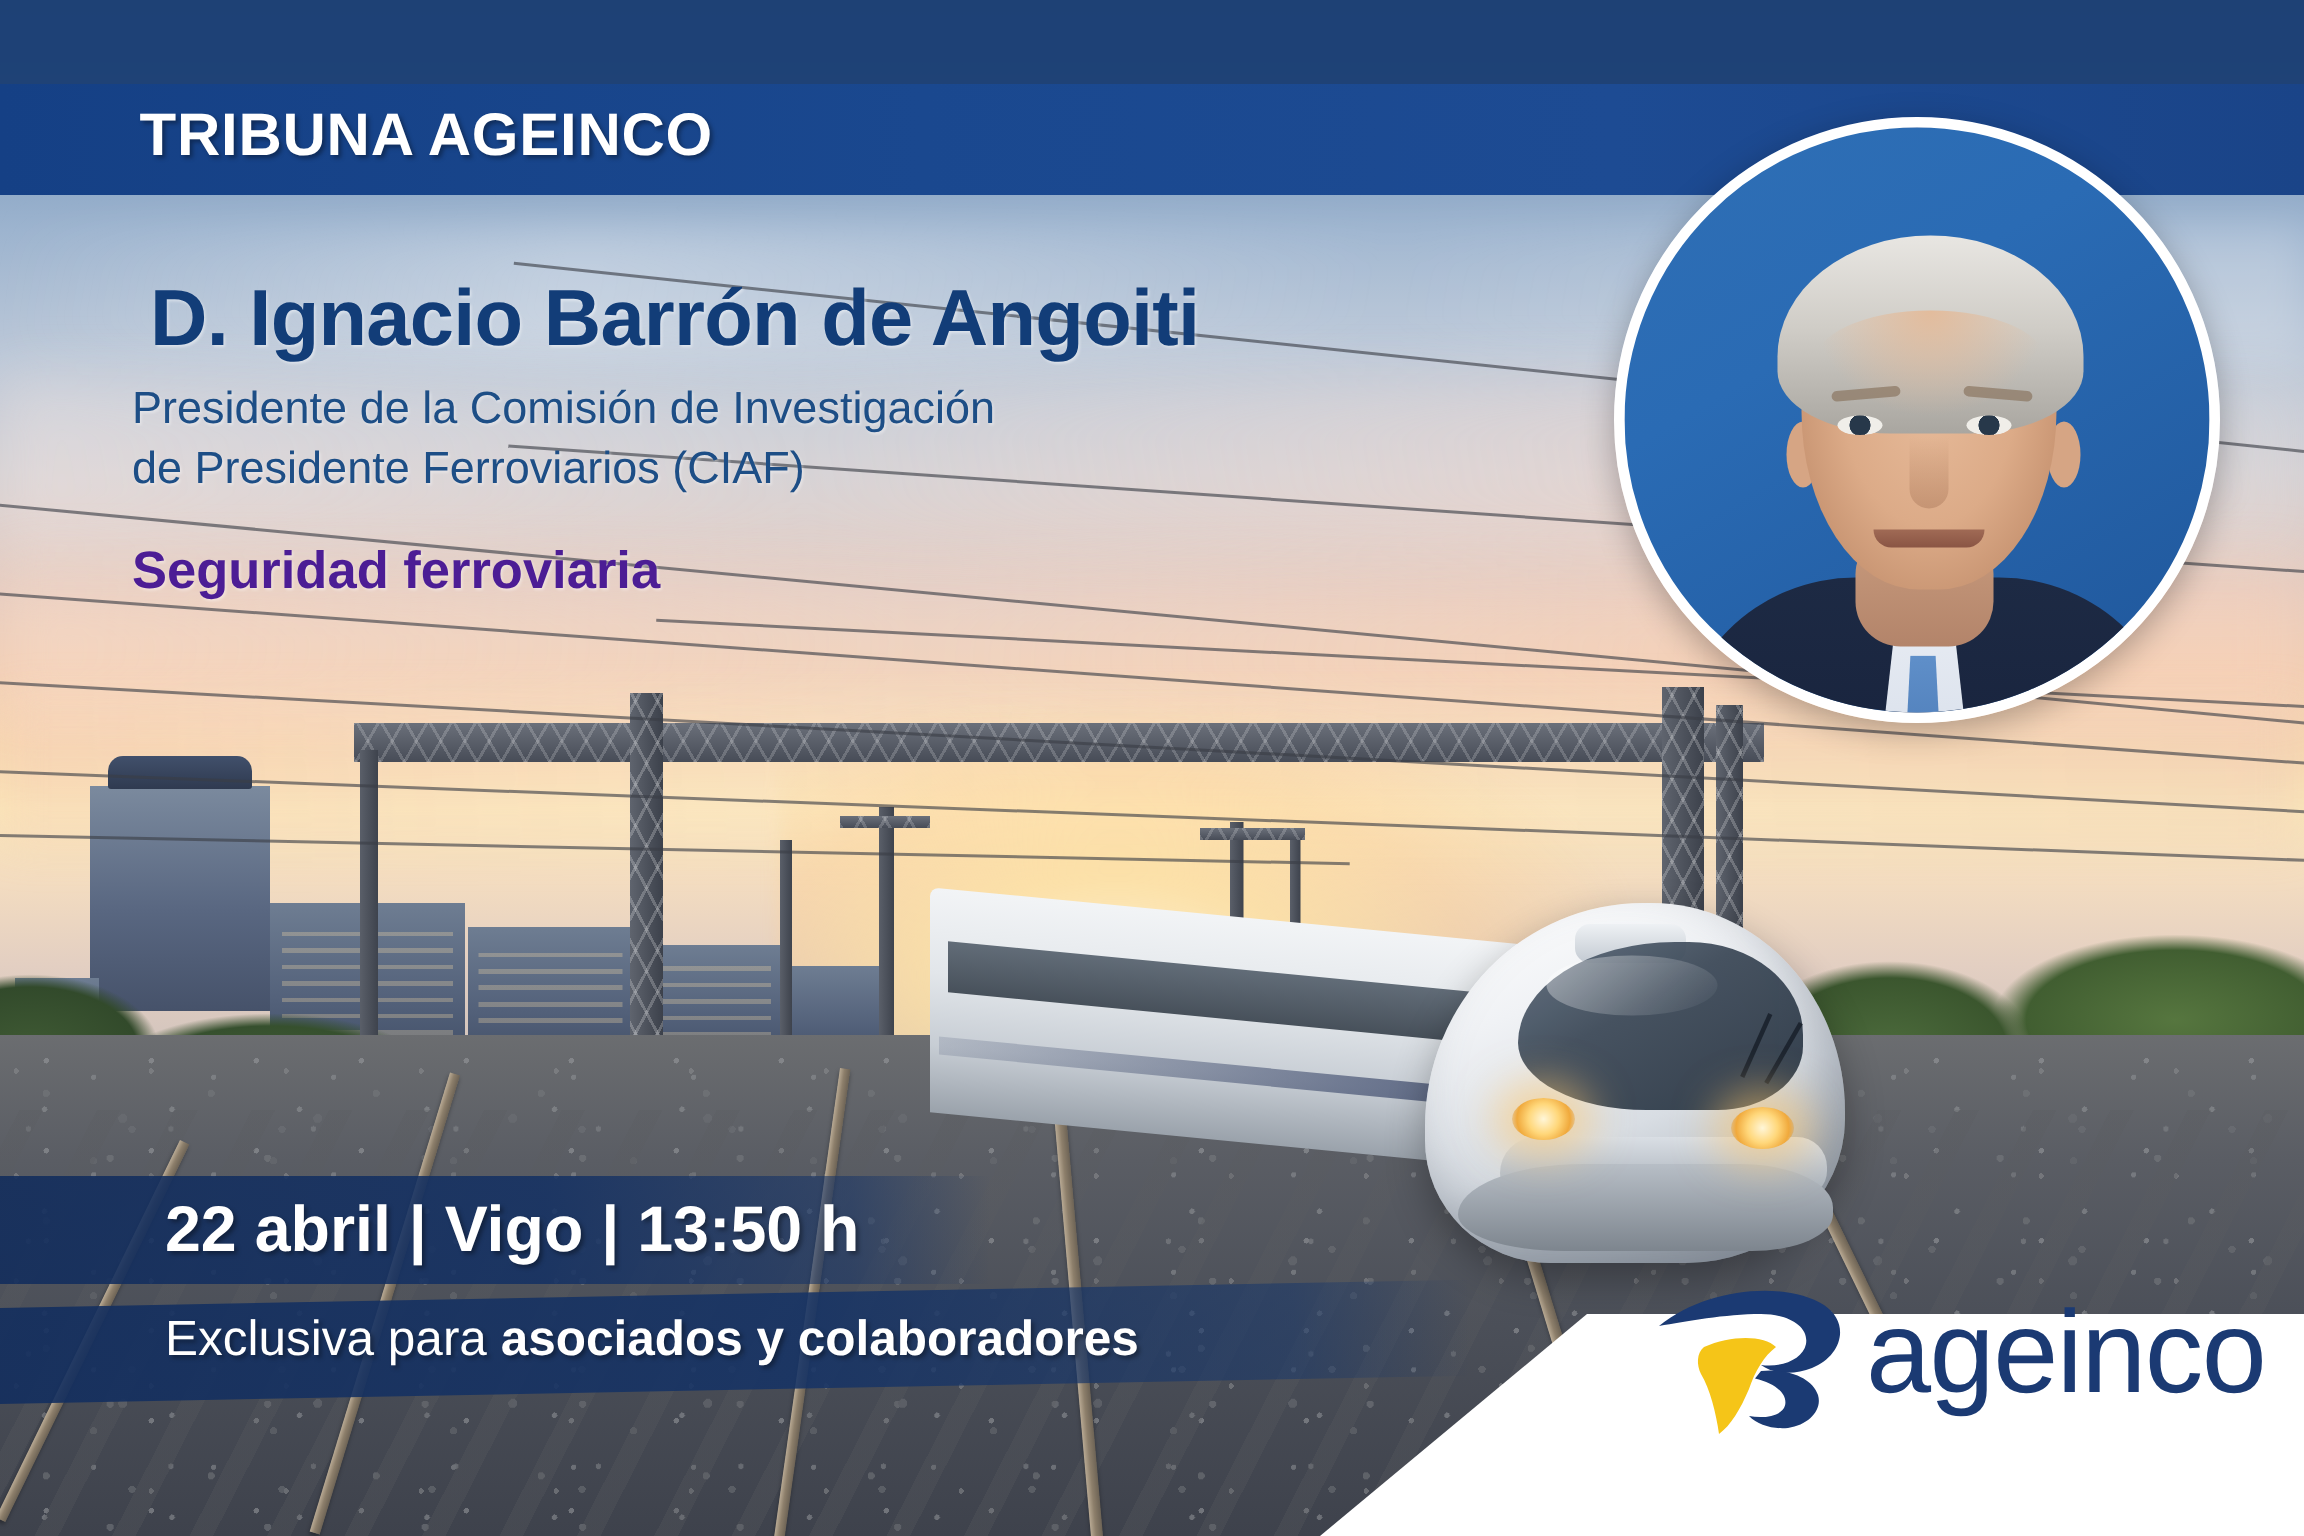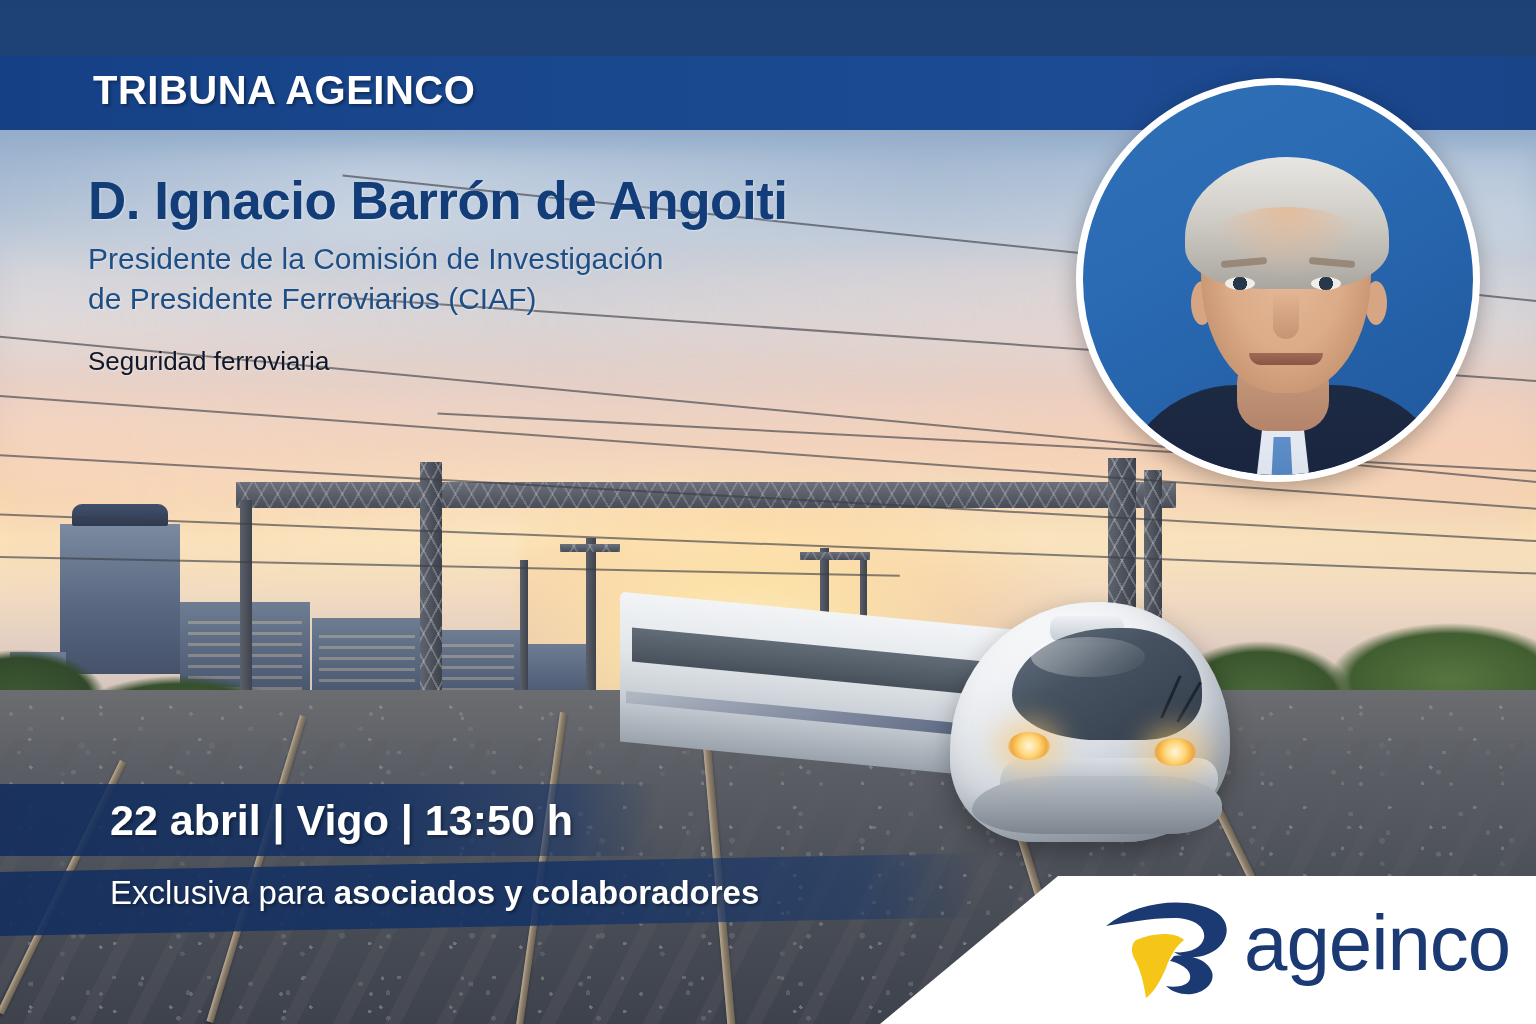--- a/index.html
+++ b/index.html
@@ -124,24 +124,24 @@
 
   
   .topstrip{position:absolute;left:0;top:0;width:1536px;height:56px;background:#1c3f74;opacity:.97;}
   .headerbar{position:absolute;left:0;top:56px;width:1536px;height:74px;
     background:linear-gradient(90deg,#154085 0%,#1a488f 40%,#1d4b93 70%,#1a4488 100%);}
   .headerbar .ht{position:absolute;left:93px;top:12px;color:#ffffff;font-size:40px;font-weight:bold;
     letter-spacing:.5px;text-shadow:2px 2px 3px rgba(0,0,0,.35);white-space:nowrap;}
 
   .speaker{position:absolute;left:88px;top:172px;width:900px;}
   .sp-name{font-size:53px;font-weight:bold;color:#123d78;line-height:1.08;
-    text-shadow:1px 1px 2px rgba(255,255,255,.45);margin:0;letter-spacing:-.5px;}
+    text-shadow:1px 1px 2px rgba(255,255,255,.45);margin:12px;letter-spacing:-.5px;}
   .sp-role{font-size:30px;color:#1d4e86;line-height:1.33;margin:10px 0 0 0;font-weight:400;
     text-shadow:1px 1px 2px rgba(255,255,255,.40);}
-  .sp-topic{font-size:26px;font-weight:normal;color:#0f172a;line-height:1.28;margin:26px 0 0 0;
+  .sp-topic{font-size:35px;font-weight:bold;color:#4c1d95;line-height:1.28;margin:26px 0 0 0;
     text-shadow:1px 1px 2px rgba(255,255,255,.40);}
 
   .portrait{position:absolute;left:1076px;top:78px;width:404px;height:404px;border-radius:50%;
     border:7px solid #ffffff;box-sizing:border-box;overflow:hidden;
     background:linear-gradient(150deg,#2f6fb5 0%,#2a6bb4 35%,#1f569a 100%);
     box-shadow:0 6px 22px rgba(0,0,0,.28);}
   .pt-shoulders{position:absolute;left:34px;top:300px;width:336px;height:180px;
     background:linear-gradient(180deg,#1d2a44 0%,#16203a 100%);border-radius:120px 120px 0 0;}
   .pt-shirt{position:absolute;left:140px;top:318px;width:120px;height:160px;
     background:linear-gradient(180deg,#e9edf4,#cfd8e6);clip-path:polygon(35% 0,65% 0,80% 100%,20% 100%);}
@@ -180,21 +180,21 @@
   .exband{position:absolute;left:0;top:872px;width:980px;height:64px;
     background:linear-gradient(90deg,rgba(19,46,94,.90) 0%,rgba(22,51,101,.88) 55%,rgba(24,55,106,.55) 88%,rgba(24,55,106,0) 100%);
     transform:skewY(-1.1deg);transform-origin:left center;}
   .exband .ex{position:absolute;left:110px;top:10px;color:#fff;font-size:33px;white-space:nowrap;
     text-shadow:2px 2px 3px rgba(0,0,0,.35);transform:skewY(1.1deg);}
   .exband .ex b{font-weight:bold;}
   .exband .ex span.light{font-weight:400;}
 
   .whitepanel{position:absolute;left:880px;top:876px;width:656px;height:148px;background:#ffffff;
     clip-path:polygon(178px 0, 656px 0, 656px 148px, 0 148px);}
-  .logo{position:absolute;left:1104px;top:898px;width:400px;height:110px;}
+  .logo{position:absolute;left:1104px;top:856px;width:400px;height:110px;}
   .logo-text{position:absolute;left:140px;top:6px;font-size:78px;color:#1b3a73;
     letter-spacing:-1px;line-height:1;font-weight:400;}
 </style>
 </head>
 <body>
 
 <div id="poster">
 
   <div class="sky"></div>
   <div class="cloudband cb1"></div>

